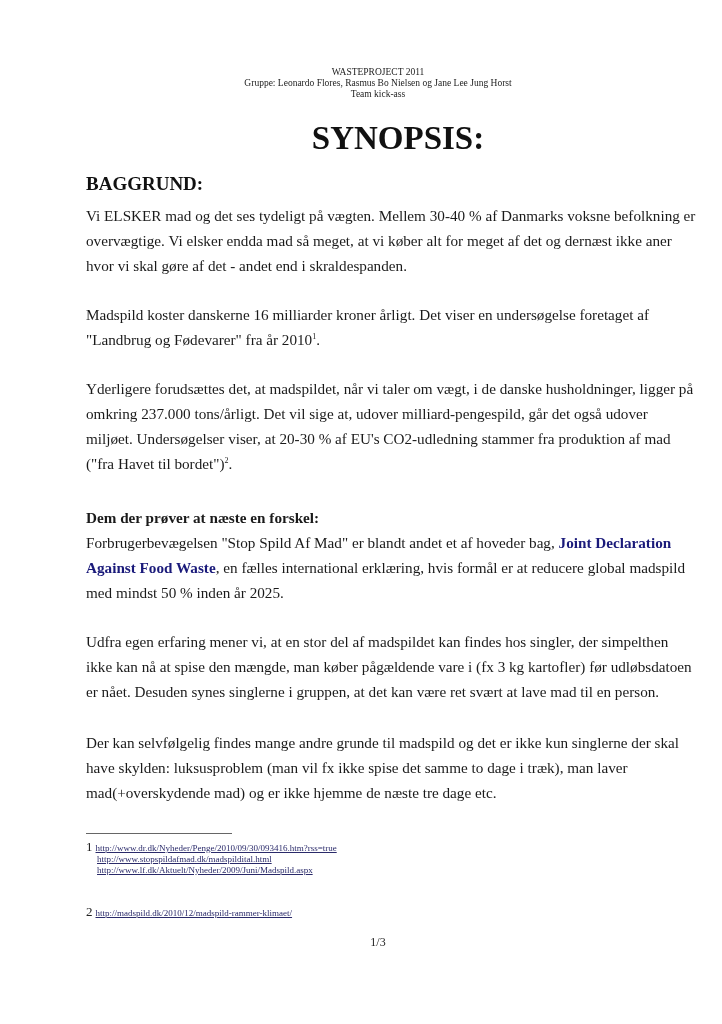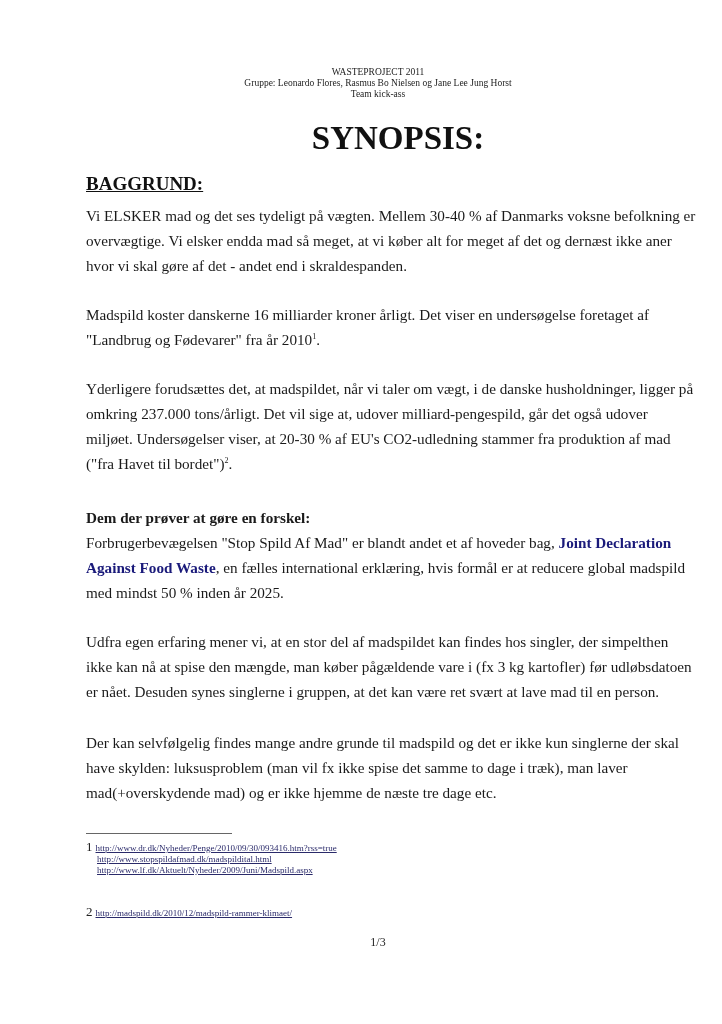--- a/index.html
+++ b/index.html
@@ -1,20 +1,20 @@
 <!DOCTYPE html>
 <html><head>
 <meta charset="utf-8">
 <style>
   html, body { margin: 0; padding: 0; background: #ffffff; }
   body { width: 722px; height: 1024px; position: relative; overflow: hidden; font-family: "Liberation Serif", serif; color: #1a1a1a; }
   .page { position: absolute; left: 17px; top: 0; width: 722px; height: 720px; }
   .header { position: absolute; left: 0; top: 67px; width: 722px; text-align: center; font-size: 9.5px; line-height: 11px; color: #222; }
   .title { position: absolute; left: 0; top: 118px; width: 722px; text-align: center; font-size: 33px; font-weight: bold; line-height: 40px; color: #111; padding-left: 20px; }
-  .h-baggrund { position: absolute; left: 69px; top: 172px; font-size: 19px; font-weight: bold; text-decoration: underline; line-height: 24px; color: #111; }
+  .h-baggrund { position: absolute; left: 69px; top: 172px; font-size: 19px; font-weight: bold; line-height: 24px; color: #111; }
   .para { position: absolute; left: 69px; width: 600px; font-size: 15.2px; line-height: 25px; color: #1a1a1a; }
   .para span.line { display: block; white-space: nowrap; }
   sup { font-size: 8px; vertical-align: super; line-height: 0; }
   .subhead { font-weight: bold; }
   a.link { color: #1a1a7a; font-weight: bold; }
   .fn-rule { position: absolute; left: 69px; top: 833px; width: 146px; height: 1px; background: #666; }
   .fn { position: absolute; left: 69px; font-size: 9px; line-height: 11px; }
   .fn .num { font-size: 13px; color: #222; margin-right: 3px; }
   .fn a { color: #2a2a6a; text-decoration: underline; }
   .fn .sub { display: block; padding-left: 11px; }
@@ -47,21 +47,21 @@
   </div>
 
   <div class="para" style="top:376px">
     <span class="line">Yderligere forudsættes det, at madspildet, når vi taler om vægt, i de danske husholdninger, ligger på</span>
     <span class="line">omkring 237.000 tons/årligt. Det vil sige at, udover milliard-pengespild, går det også udover</span>
     <span class="line">miljøet. Undersøgelser viser, at 20-30 % af EU's CO2-udledning stammer fra produktion af mad</span>
     <span class="line"><span>("fra Havet til bordet")</span><sup>2</sup><span>.</span></span>
   </div>
 
   <div class="para" style="top:505px">
-    <span class="line subhead">Dem der prøver at gøre en forskel:</span>
+    <span class="line subhead">Dem der prøver at næste en forskel:</span>
     <span class="line"><span>Forbrugerbevægelsen "Stop Spild Af Mad" er blandt andet et af hoveder bag, </span><a class="link">Joint Declaration </a></span>
     <span class="line"><a class="link">Against Food Waste</a><span>, en fælles international erklæring, hvis formål er at reducere global madspild</span></span>
     <span class="line">med mindst 50 % inden år 2025.</span>
   </div>
 
   <div class="para" style="top:629px">
     <span class="line">Udfra egen erfaring mener vi, at en stor del af madspildet kan findes hos singler, der simpelthen</span>
     <span class="line">ikke kan nå at spise den mængde, man køber pågældende vare i (fx 3 kg kartofler) før udløbsdatoen</span>
     <span class="line">er nået. Desuden synes singlerne i gruppen, at det kan være ret svært at lave mad til en person.</span>
   </div>

